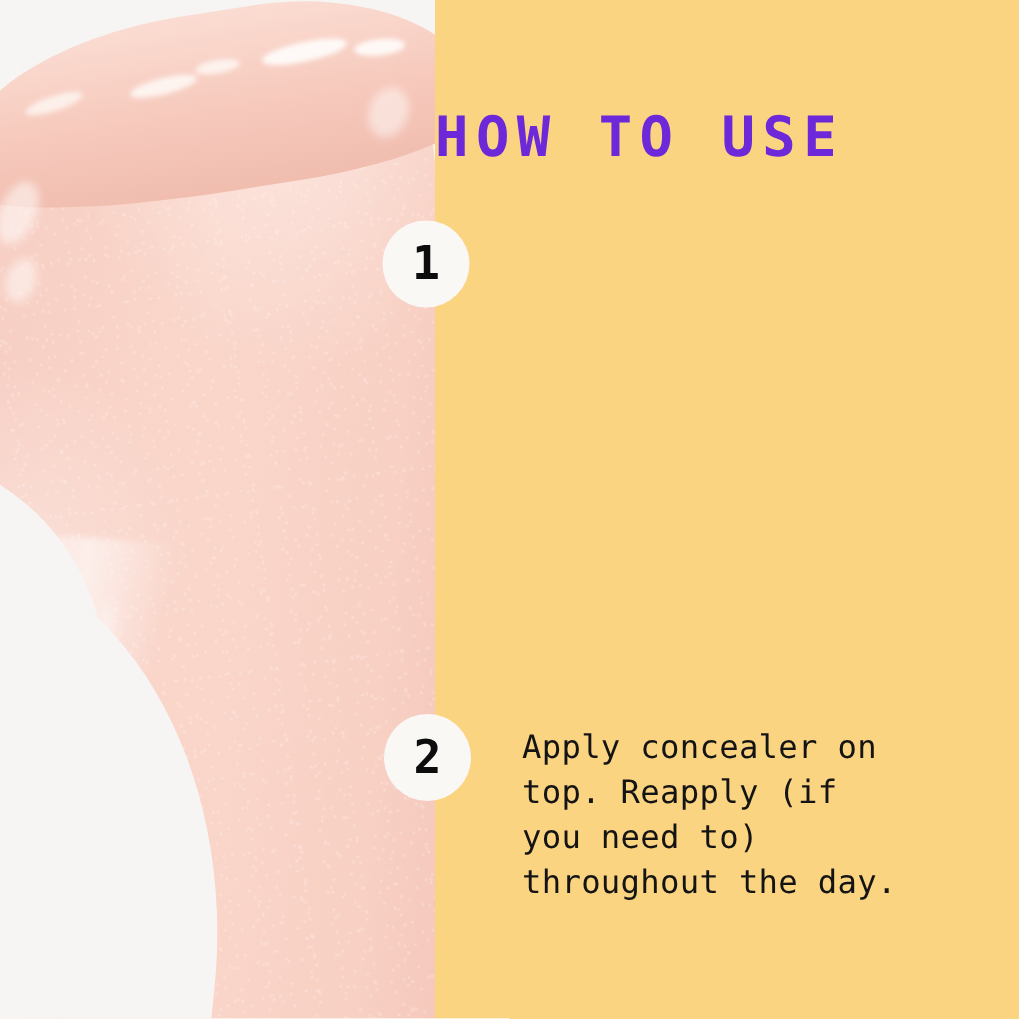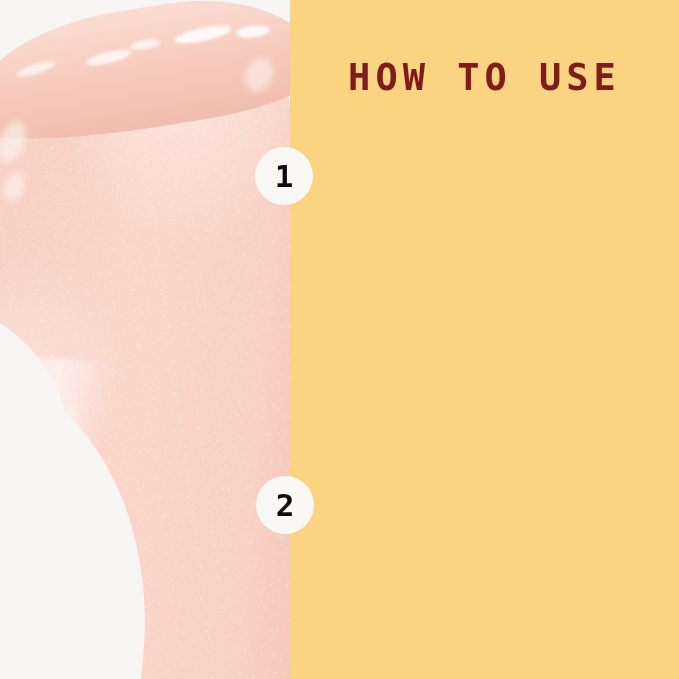--- a/index.html
+++ b/index.html
@@ -119,27 +119,26 @@
   
   .info-panel {
     position: absolute;
     left: 290px; top: 0;
     width: 389px; height: 679px;
     background: #fbd481;
   }
   .panel-title {
     position: absolute;
     left: 0; right: 0;
-    top: 56px;
-    text-align: center;
+    top: 70px;
     font-family: "DejaVu Sans Mono", monospace;
     font-weight: 700;
     font-size: 37px;
     letter-spacing: 5px;
-    color: #7f1d1d;
+    color: #6d28d9;
     white-space: nowrap;
   }
 
   
   .step-badge {
     position: absolute;
     width: 58px; height: 58px;
     border-radius: 50%;
     background: #faf8f5;
     display: flex;
@@ -198,14 +197,18 @@
     <div class="panel-title">HOW TO USE</div>
   </div>
 
   <div class="step-badge badge-1">
     <span>1</span>
   </div>
 
   <div class="step-badge badge-2">
     <span>2</span>
   </div>
+  <div class="step-text step-2-text">Apply concealer on
+top. Reapply (if
+you need to)
+throughout the day.</div>
 
 </div>
 
 </body></html>

